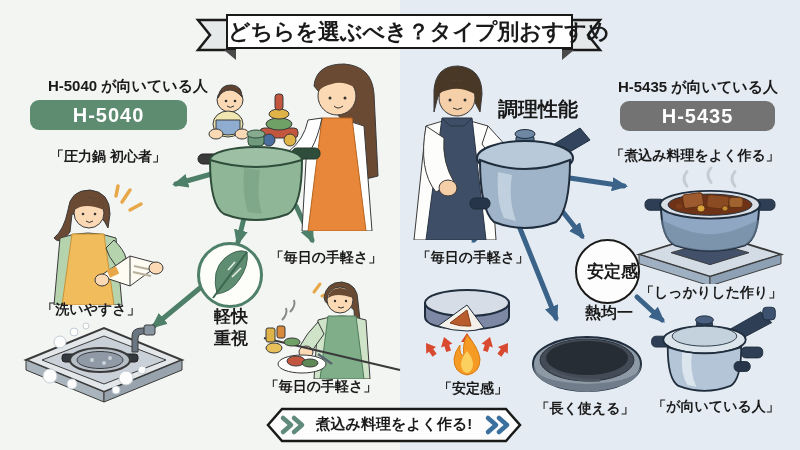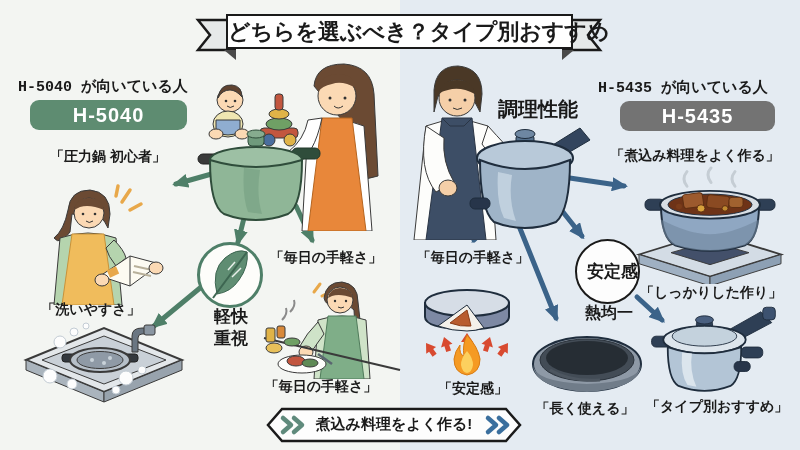--- a/index.html
+++ b/index.html
@@ -3,22 +3,22 @@
 <meta charset="utf-8">
 <style>
   html,body{margin:0;padding:0;}
   body{width:800px;height:450px;position:relative;overflow:hidden;
        font-family:"Liberation Sans","DejaVu Sans",sans-serif;color:#1a1a1a;}
   .bg{position:absolute;top:0;height:450px;z-index:0;}
   #bg-left{left:0;width:400px;background:#f3f5f2;}
   #bg-right{left:400px;width:400px;background:#e4ebf2;}
   .label{position:absolute;font-weight:700;font-size:14px;text-align:center;
          white-space:nowrap;z-index:4;line-height:1.25;}
-  .heading{position:absolute;font-weight:700;font-size:15px;text-align:left;
-           white-space:nowrap;z-index:4;font-family:Liberation Mono, monospace;}
+  .heading{position:absolute;font-weight:700;font-size:15px;text-align:right;
+           white-space:nowrap;z-index:4;}
   .badge{position:absolute;height:30px;border-radius:9px;color:#fff;font-weight:700;
          font-size:20px;text-align:center;line-height:30px;z-index:4;letter-spacing:1px;}
   #badge-left{left:30px;top:100px;width:157px;background:#5e8c71;}
   #badge-right{left:620px;top:101px;width:155px;background:#737373;}
   #ribbon-box{position:absolute;left:226px;top:14px;width:343px;height:31px;background:#ffffff;
               border:2.5px solid #1a1a1a;z-index:6;text-align:center;font-weight:700;
               font-size:22px;line-height:31px;white-space:nowrap;}
   #stability-circle{position:absolute;left:575px;top:239px;width:61px;height:61px;background:#fdfdfd;
                     border:2.5px solid #1a1a1a;border-radius:50%;z-index:4;text-align:right;
                     font-weight:700;font-size:17px;line-height:61px;}
@@ -66,21 +66,21 @@
 </div>
 <div class="label" style="left:256px;top:378px;width:130px">「毎日の手軽さ」</div>
 
 <div class="label" style="left:595px;top:147px;width:200px">「煮込み料理をよく作る」</div>
 <div class="label" style="left:413px;top:249px;width:120px">「毎日の手軽さ」</div>
 <div id="stability-circle">安定感</div>
 <div class="label" style="left:579px;top:303px;width:60px;font-size:16px">熱均一</div>
 <div class="label" style="left:423px;top:380px;width:100px">「安定感」</div>
 <div class="label" style="left:525px;top:400px;width:120px">「長く使える」</div>
 <div class="label" style="left:640px;top:284px;width:141px">「しっかりした作り」</div>
-<div class="label" style="left:646px;top:398px;width:140px">「タイプ別おすすめ」</div>
+<div class="label" style="left:646px;top:398px;width:140px">「が向いている人」</div>
 
 <svg id="arrow-layer" width="800" height="450" viewBox="0 0 800 450">
   <defs>
     <marker id="ag" markerUnits="userSpaceOnUse" markerWidth="16" markerHeight="14" refX="12" refY="7" orient="auto">
       <path d="M0,0 L16,7 L0,14 Z" fill="#4e7f68"></path>
     </marker>
     <marker id="ab" markerUnits="userSpaceOnUse" markerWidth="16" markerHeight="14" refX="12" refY="7" orient="auto">
       <path d="M0,0 L16,7 L0,14 Z" fill="#3b6389"></path>
     </marker>
   </defs>

